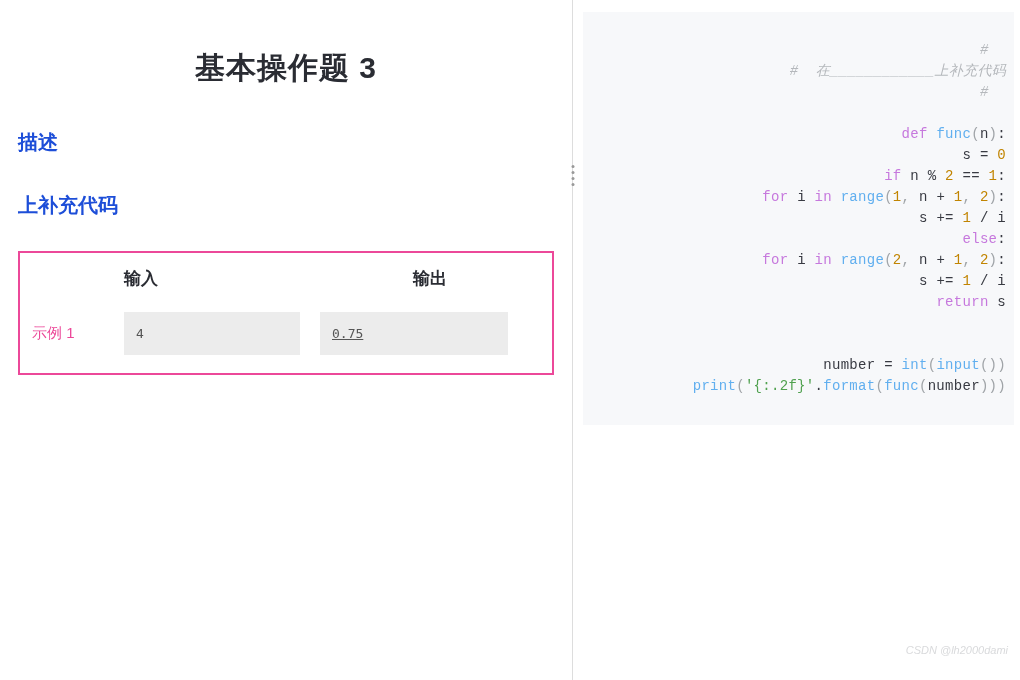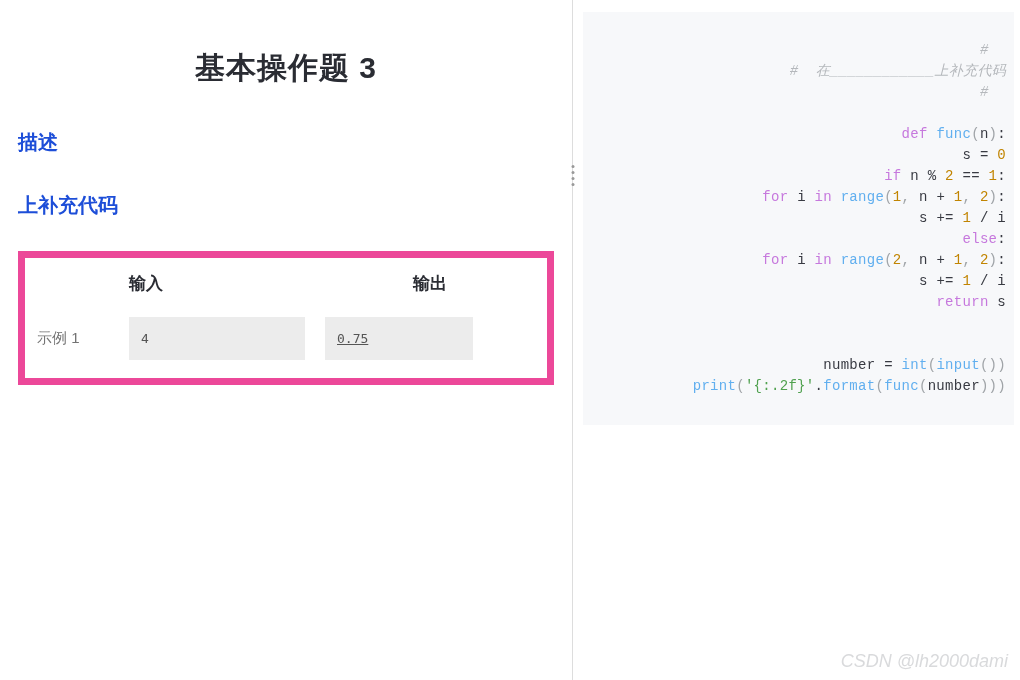--- a/index.html
+++ b/index.html
@@ -55,21 +55,21 @@
       margin-bottom: 18px;
     }
     .desc p {
       font-size: 14.5px;
       color: #3a3c42;
       line-height: 2.2;
       margin-bottom: 22px;
     }
     .io-section { margin-top: 36px; }
     .io-table {
-      border: 7px solid #ec4899;
+      border: 2px solid #ec4899;
       width: 100%;
       margin-top: 32px;
     }
     .io-header {
       display: flex;
       padding: 14px 12px;
     }
     .io-col-label { width: 92px; }
     .io-col-in { width: 196px; text-align: left; }
     .io-col-out { flex: 1; text-align: center; }
@@ -79,53 +79,53 @@
       color: #2a2c33;
     }
     .io-row {
       display: flex;
       align-items: center;
       padding: 8px 12px 18px 12px;
     }
     .io-example-label {
       width: 92px;
       font-size: 15px;
-      color: #737373;
+      color: #ec4899;
     }
     .io-cell {
       background: #ececec;
       padding: 14px 12px;
       font-size: 13px;
       color: #555;
       font-family: "Consolas", monospace;
     }
     .io-cell-in { width: 176px; margin-right: 20px; }
-    .io-cell-out { width: 148px; text-decoration: underline; }
+    .io-cell-out { width: 188px; text-decoration: underline; }
     .code-block {
       background: #f7f8fa;
       padding: 28px 8px 28px 14px;
       font-family: "Consolas", "Courier New", monospace;
       font-size: 14px;
       line-height: 1.5;
       letter-spacing: 0.3px;
       white-space: pre;
     }
     .cm  { color: #b5b8bc; font-style: italic; }
     .kw  { color: #c678dd; }
     .fn  { color: #61afef; }
     .nm  { color: #383a42; }
     .num { color: #c18401; }
     .op  { color: #383a42; }
     .st  { color: #50a14f; }
     .pn  { color: #a0a4a8; }
     .watermark {
       position: absolute;
       right: 12px;
-      bottom: 8px;
-      font-size: 18px;
+      bottom: 24px;
+      font-size: 11px;
       color: #d9dadc;
       font-style: italic;
       font-family: sans-serif;
     }
   </style>
 </head>
 <body>
 
 <div class="left-panel">
   <h1 class="title">基本操作题 3</h1>

